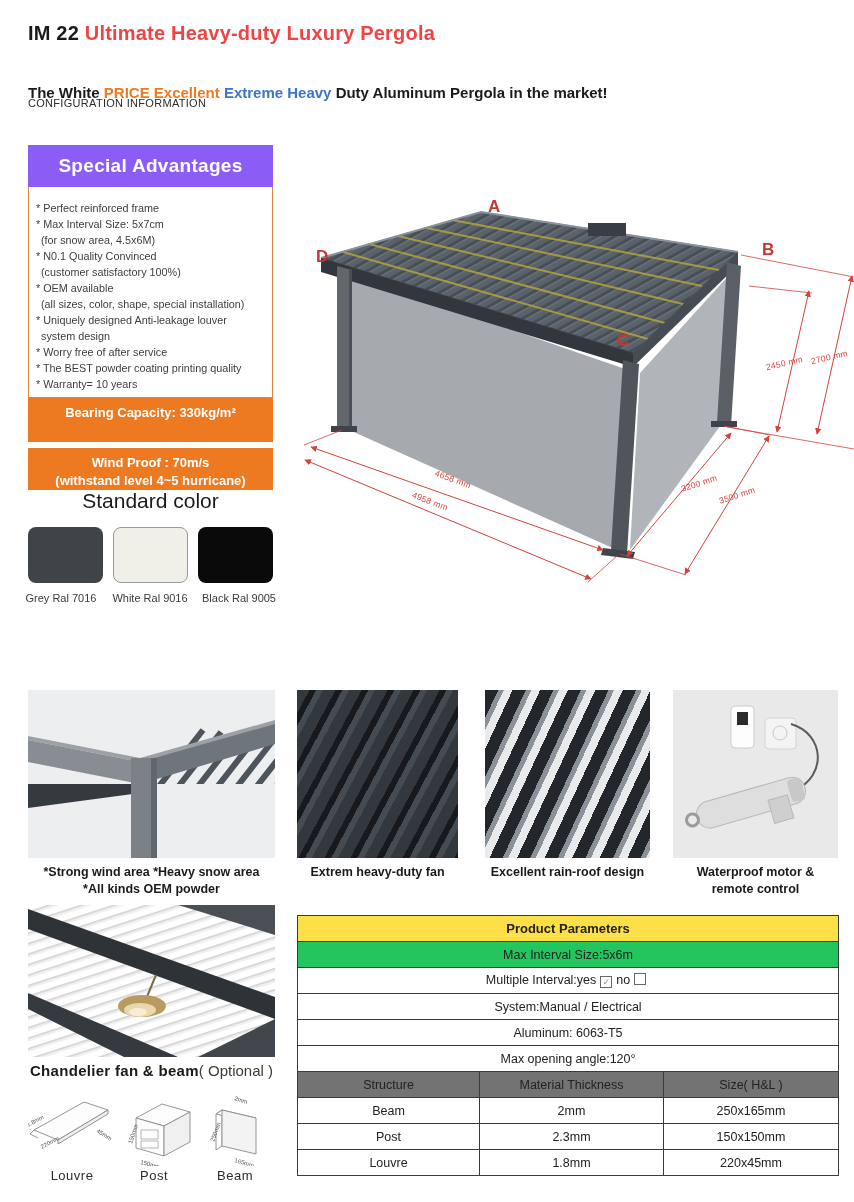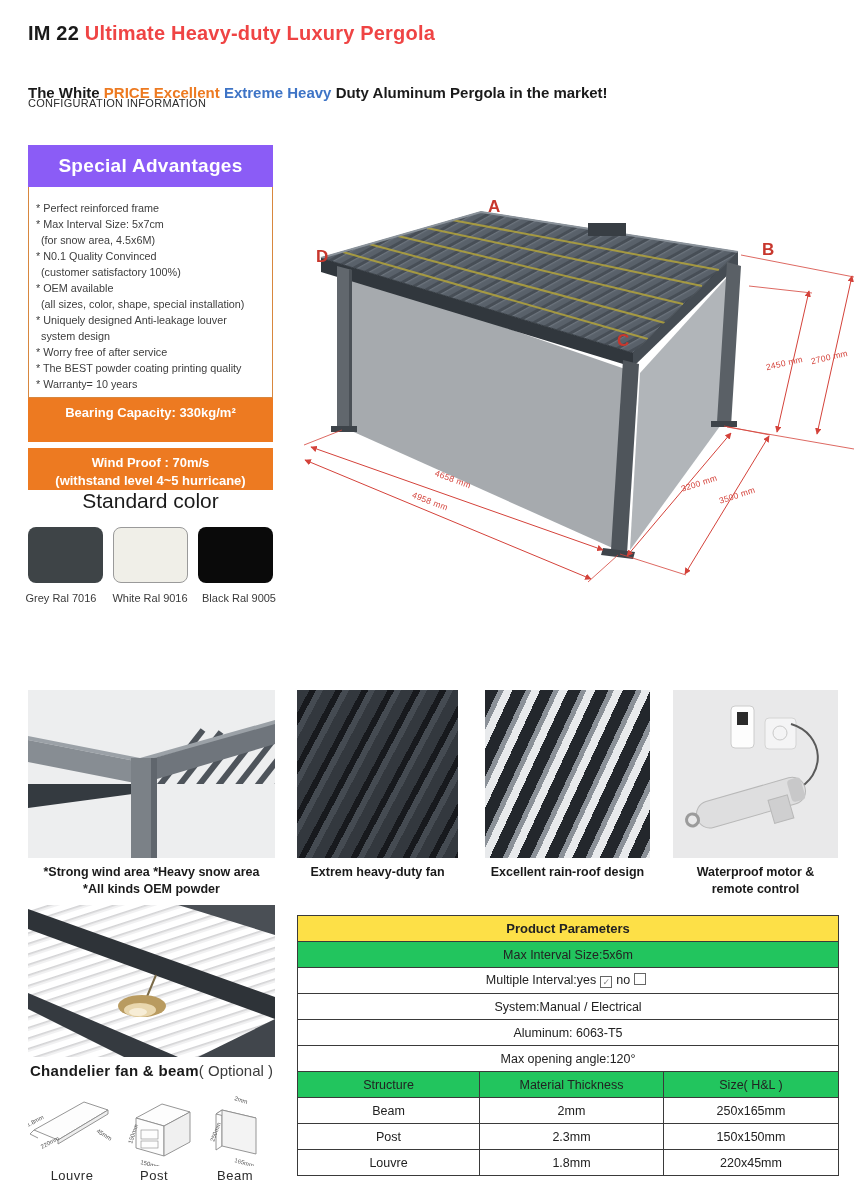--- a/index.html
+++ b/index.html
@@ -44,21 +44,21 @@
   .chand-cap{left:28px;top:1062px;width:247px;text-align:center;font-size:15px;}
   .chand-cap b{letter-spacing:.3px;}
   .chand-cap .opt{font-weight:400;color:#3c3c3c;}
 
   
   .ptable{left:297px;top:915px;}
   table{border-collapse:collapse;table-layout:fixed;width:541px;}
   td,th{border:1px solid #3a3a3a;height:25px;text-align:center;font-size:12.5px;
         font-weight:400;color:#222;padding:0 2px;}
   .hdr{background:#fde047;font-weight:700;font-size:13px;}
-  .subhdr{background:#22c55e;}
+  .subhdr{background:#737373;}
   .orow{background:#22c55e;}
   .cbx{display:inline-flex;width:10px;height:10px;border:1px solid #666;margin:0 4px 0 4px;
        align-items:center;justify-content:center;font-size:9px;color:#8a8a8a;vertical-align:-1px;line-height:1;}
 
   
   .sk-labels{left:28px;top:1168px;width:250px;display:flex;}
   .sk-label{text-align:center;font-size:13px;color:#2b2b2b;letter-spacing:.5px;}
 
   
   .dim{font-size:8.5px;fill:#D4423A;letter-spacing:.3px;}

